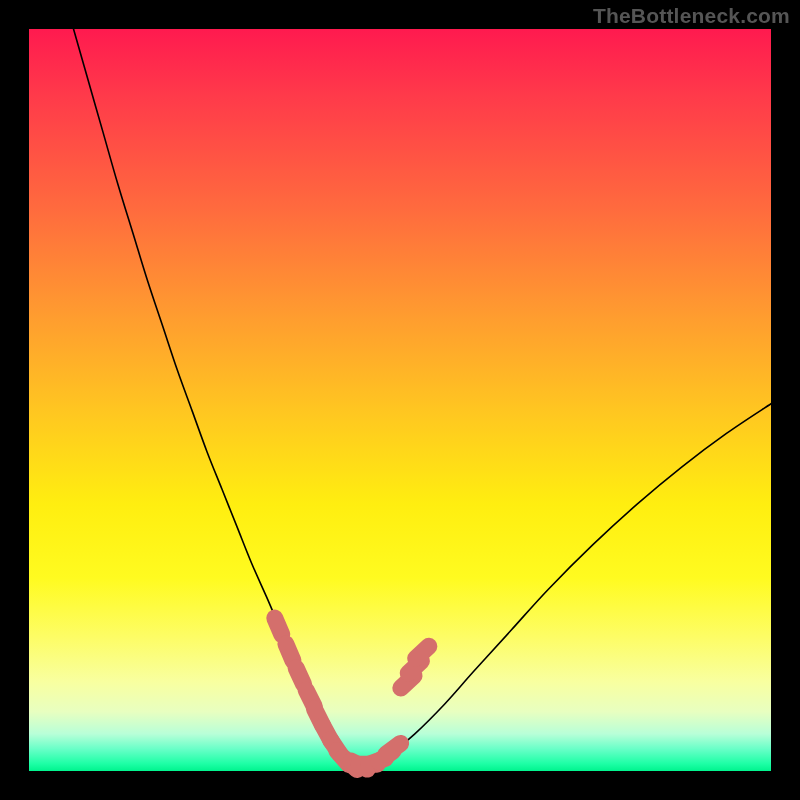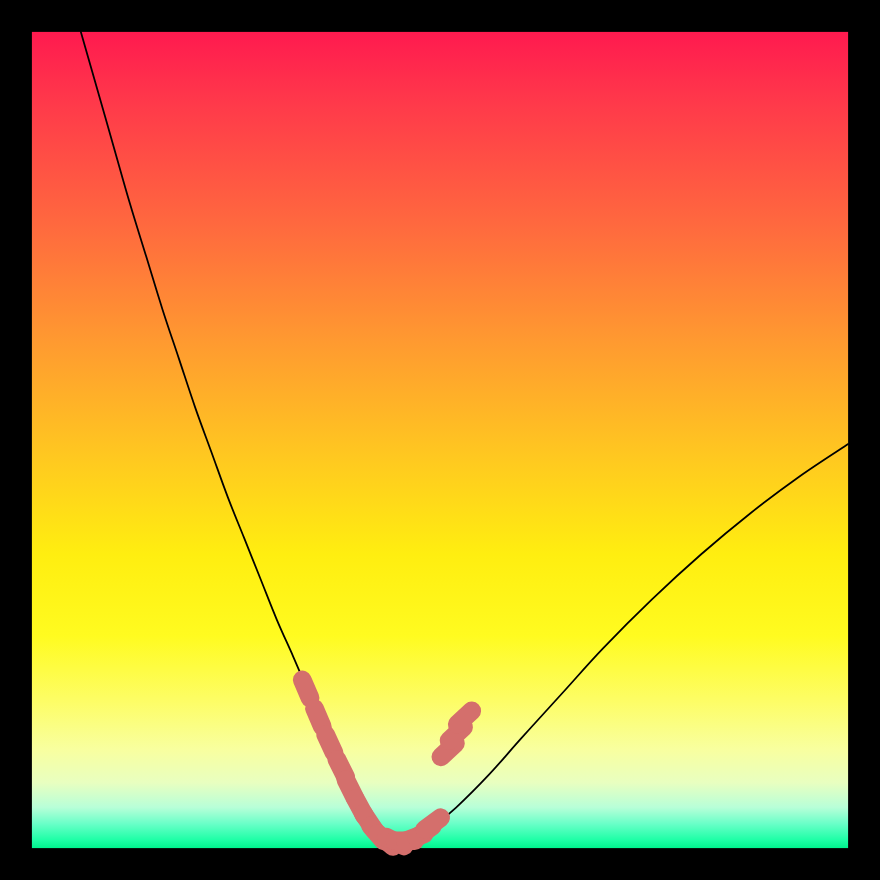--- a/index.html
+++ b/index.html
@@ -66,13 +66,14 @@
           <line x1="330.09" y1="735.32" x2="348.09" y2="735.32" stroke="#d46f6c" stroke-width="17" stroke-linecap="round"></line>
           <line x1="339.57" y1="735.51" x2="356.42" y2="729.19" stroke="#d46f6c" stroke-width="17" stroke-linecap="round"></line>
           <line x1="349.67" y1="732.51" x2="364.14" y2="721.81" stroke="#d46f6c" stroke-width="17" stroke-linecap="round"></line>
           <line x1="357.09" y1="725.09" x2="371.56" y2="714.39" stroke="#d46f6c" stroke-width="17" stroke-linecap="round"></line>
           <line x1="371.82" y1="659.08" x2="385.02" y2="646.84" stroke="#d46f6c" stroke-width="17" stroke-linecap="round"></line>
           <line x1="379.24" y1="644.24" x2="392.44" y2="632.00" stroke="#d46f6c" stroke-width="17" stroke-linecap="round"></line>
           <line x1="386.66" y1="629.40" x2="399.86" y2="617.16" stroke="#d46f6c" stroke-width="17" stroke-linecap="round"></line>
         </g>
     </svg>
   </div>
+  <div class="watermark" data-bind="watermark">TheBottleneck.com</div>
 </div>
 
 </body></html>

